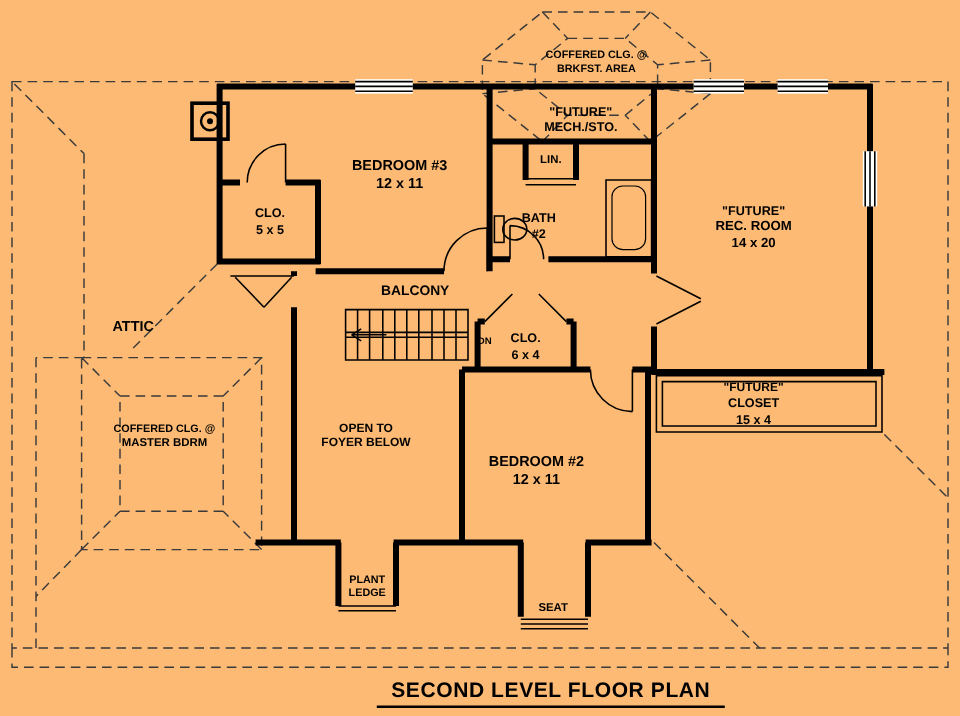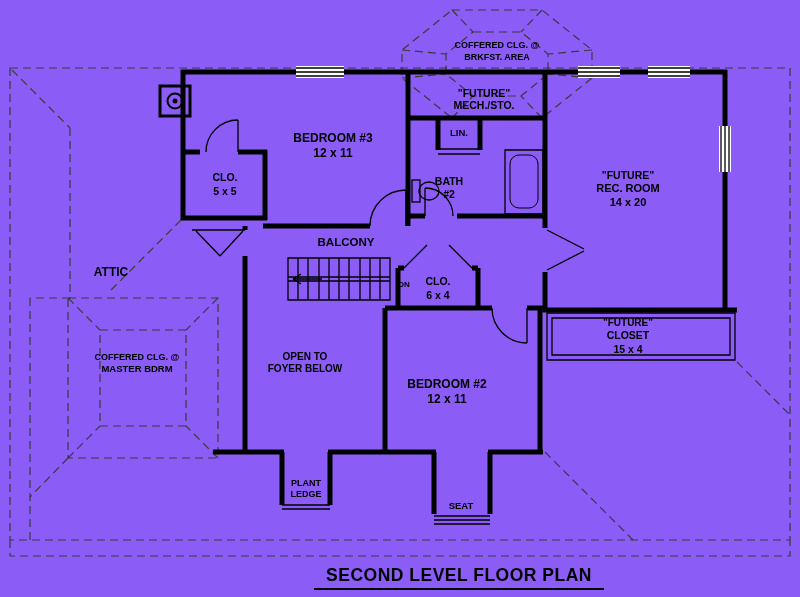--- a/index.html
+++ b/index.html
@@ -1,16 +1,16 @@
 <!DOCTYPE html>
 <html><head>
 <meta charset="utf-8">
 <style>
   html,body{margin:0;padding:0;background:#ffffff;}
-  .canvas{position:relative;width:800px;height:597px;background:#8b5cf6;overflow:hidden;}
+  .canvas{position:relative;width:800px;height:597px;background:#fdba74;overflow:hidden;}
   svg text{font-family:"Liberation Sans",sans-serif;font-weight:bold;fill:#000;}
   .t9{font-size:9px;} .t95{font-size:9.5px;} .t10{font-size:10px;}
   .t105{font-size:10.5px;} .t11{font-size:11px;} .t115{font-size:11.5px;}
   .t12{font-size:12px;} .t8{font-size:8px;}
   .title{font-size:17.5px;letter-spacing:.5px;}
   .dash{stroke:#3a3a3a;stroke-width:1.2;fill:none;stroke-dasharray:8 5;}
   .wall{stroke:#000;stroke-width:5;fill:none;}
   .thin{stroke:#000;stroke-width:1.3;fill:none;}
   .thin2{stroke:#000;stroke-width:1;fill:none;}
   .wgap{fill:#ffffff;stroke:none;}

